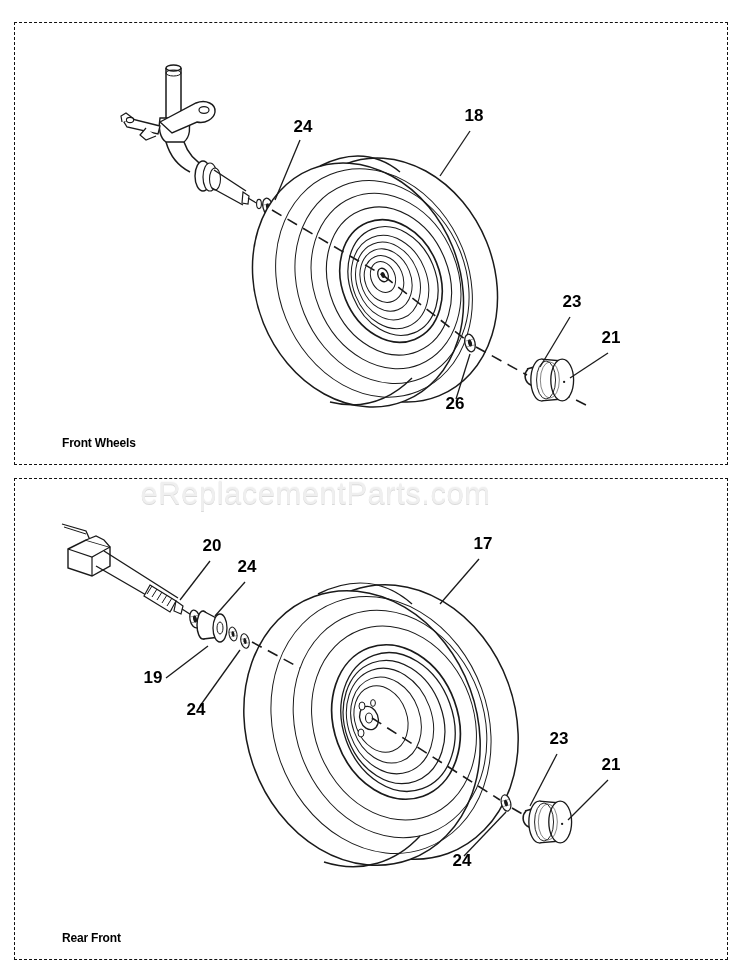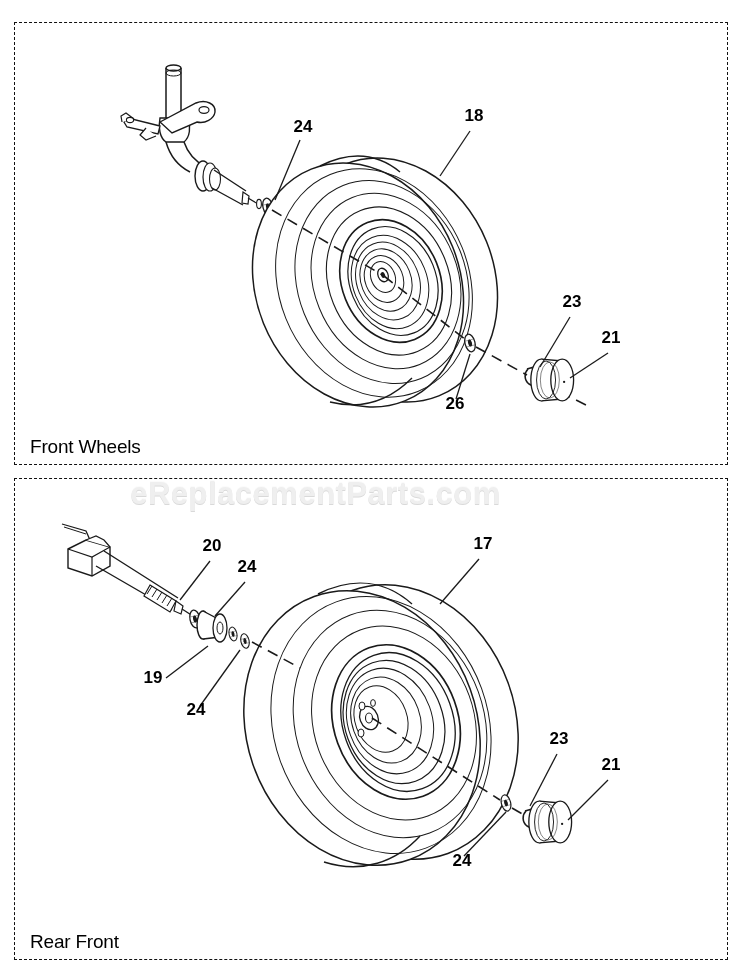--- a/index.html
+++ b/index.html
@@ -13,40 +13,40 @@
     position:absolute;
     border:1px dashed #111;
     background:transparent;
     box-sizing:border-box;
   }
   #panel-front{left:14px;top:22px;width:714px;height:443px;}
   #panel-rear{left:14px;top:478px;width:714px;height:482px;}
 
   .panel-caption{
     position:absolute;
-    font-size:19px;
-    font-weight:normal;
+    font-size:12px;
+    font-weight:bold;
     color:#000;
     letter-spacing:-0.2px;
     white-space:nowrap;
+    margin-left:32px;
   }
   #caption-front{left:30px;top:436px;}
   #caption-rear{left:30px;top:931px;}
 
   .watermark{
     position:absolute;
     left:0;top:476px;width:631px;
     text-align:center;
     font-size:31px;
     letter-spacing:0.5px;
     color:#efefef;
     text-shadow:0 1px 0 #d9d9d9, 0 -1px 0 #fbfbfb;
     user-select:none;
     white-space:nowrap;
-    font-weight:bold;
   }
 
   svg.art{position:absolute;left:0;top:0;width:750px;height:980px;pointer-events:none;}
   svg.art text{
     font-family:"Liberation Sans", sans-serif;
     font-size:17px;font-weight:bold;fill:#000;
   }
 </style>
 </head>
 <body>

